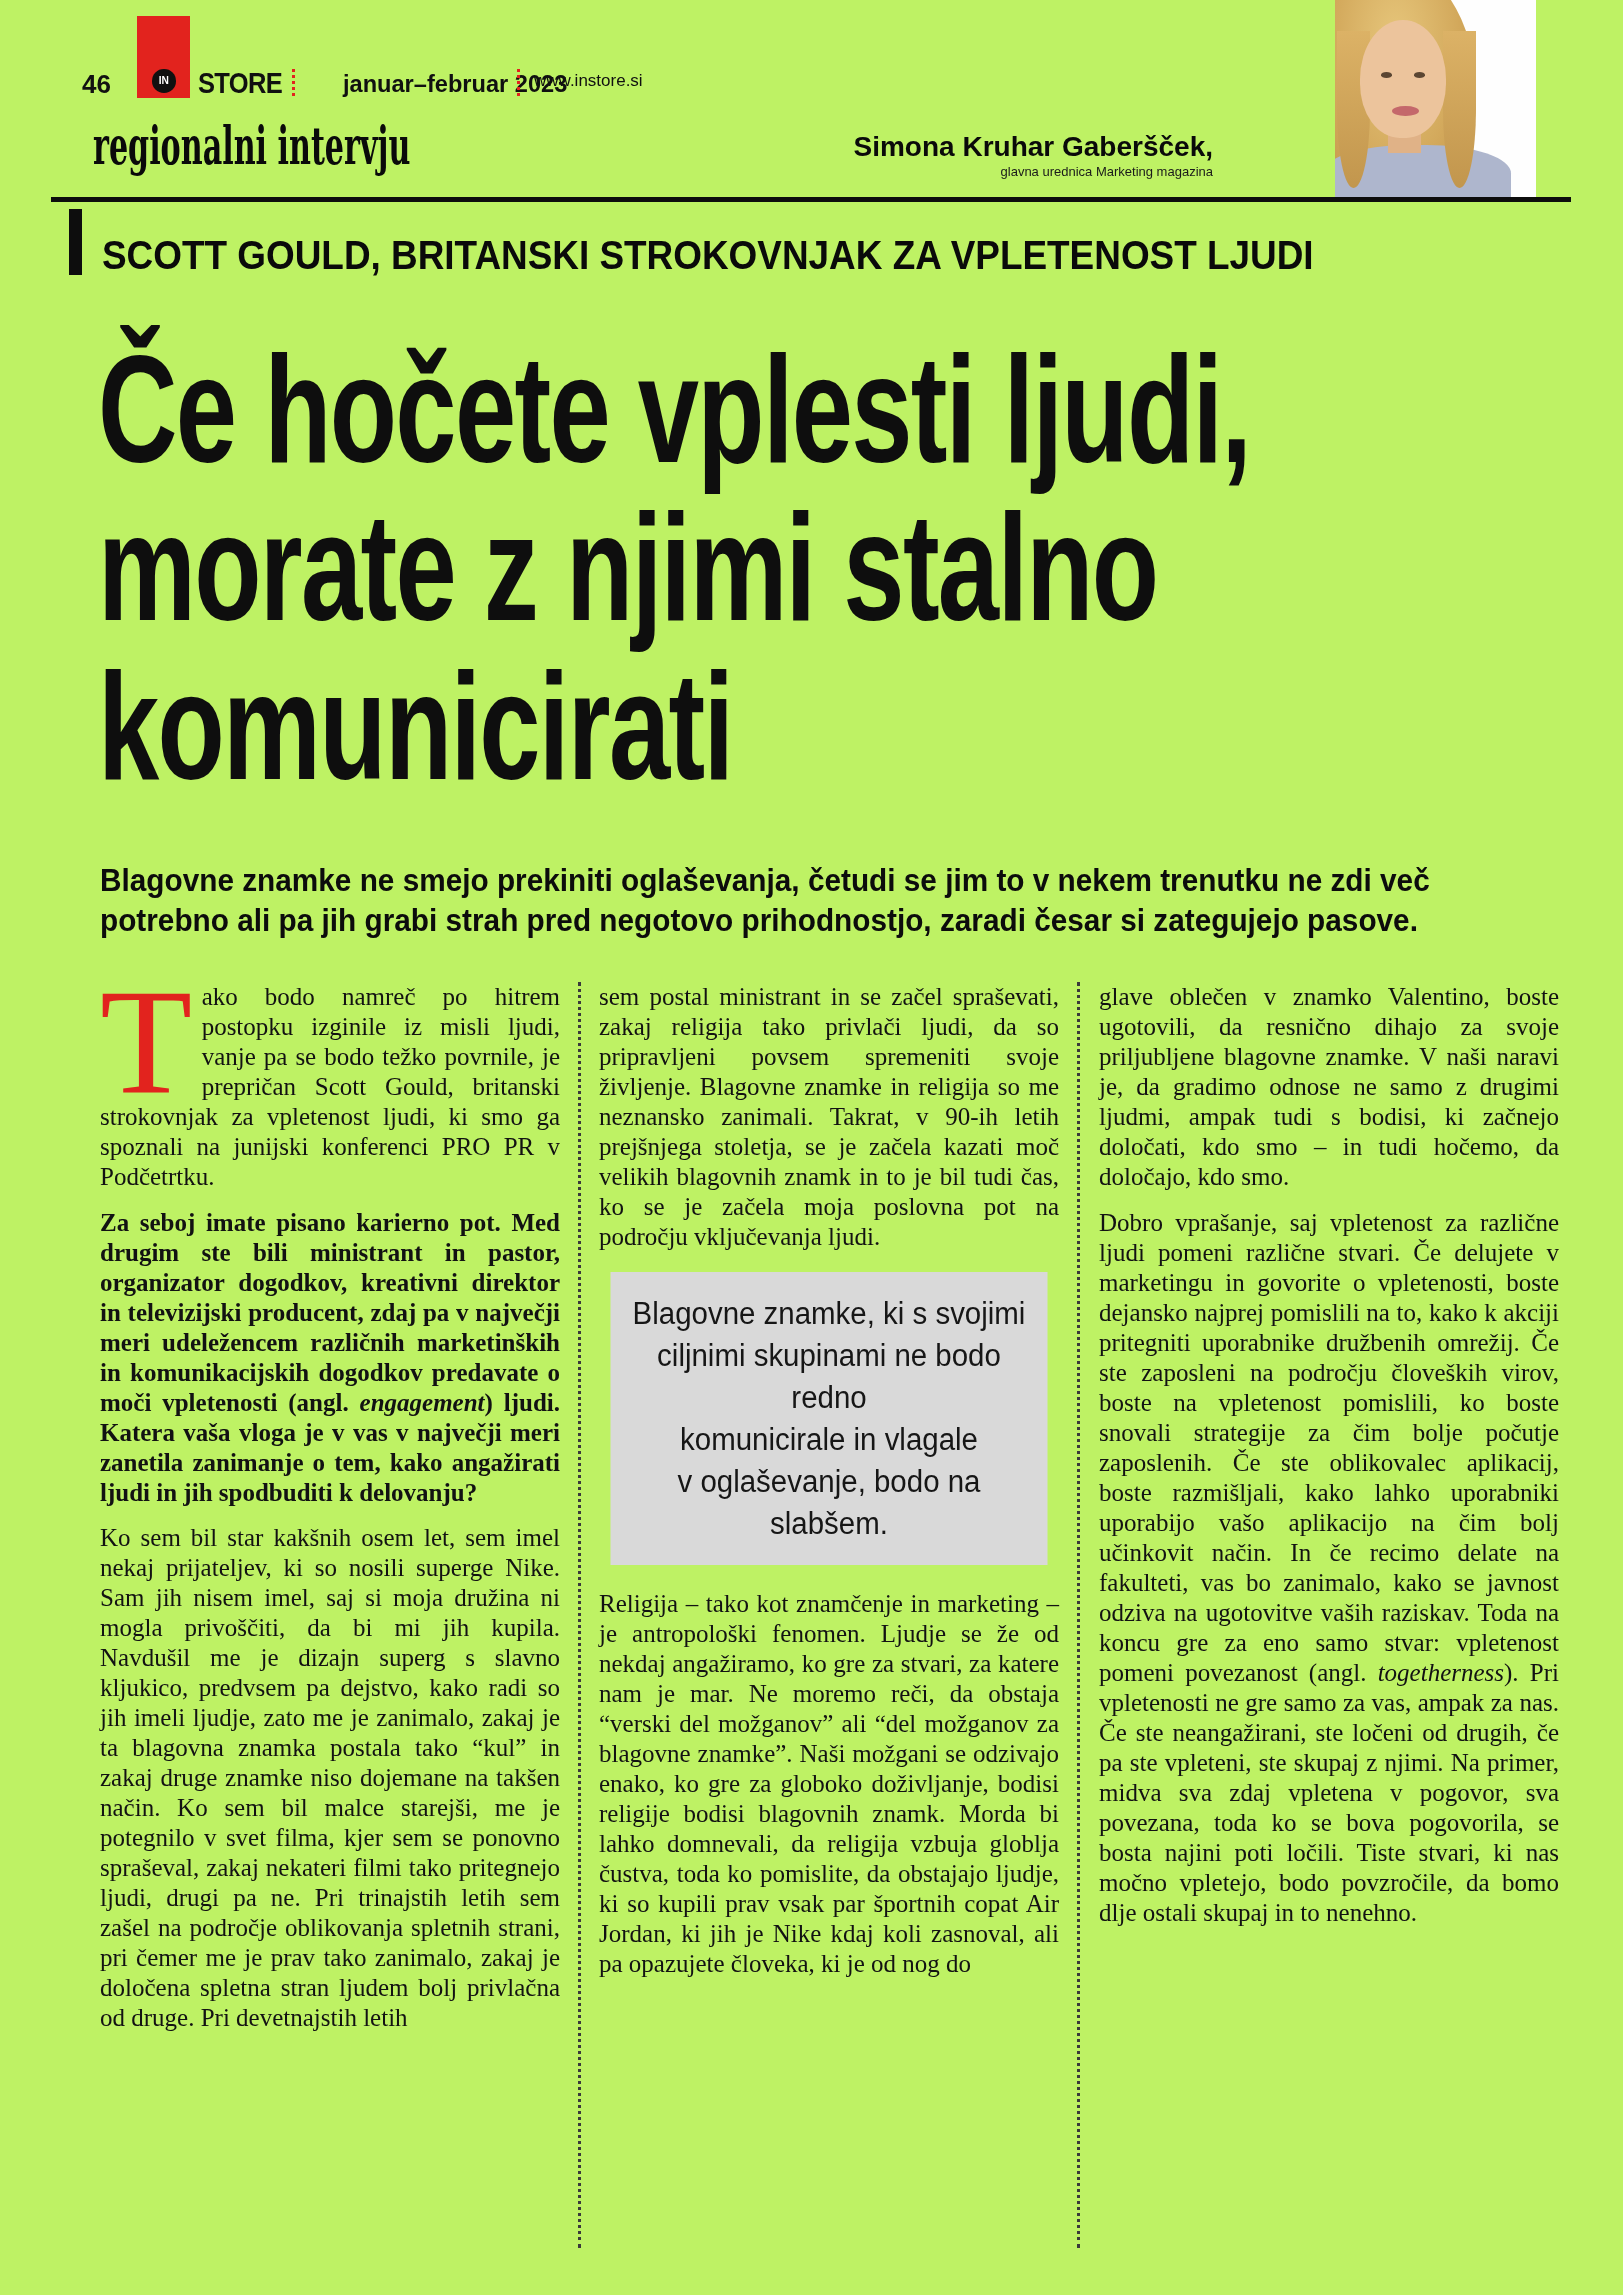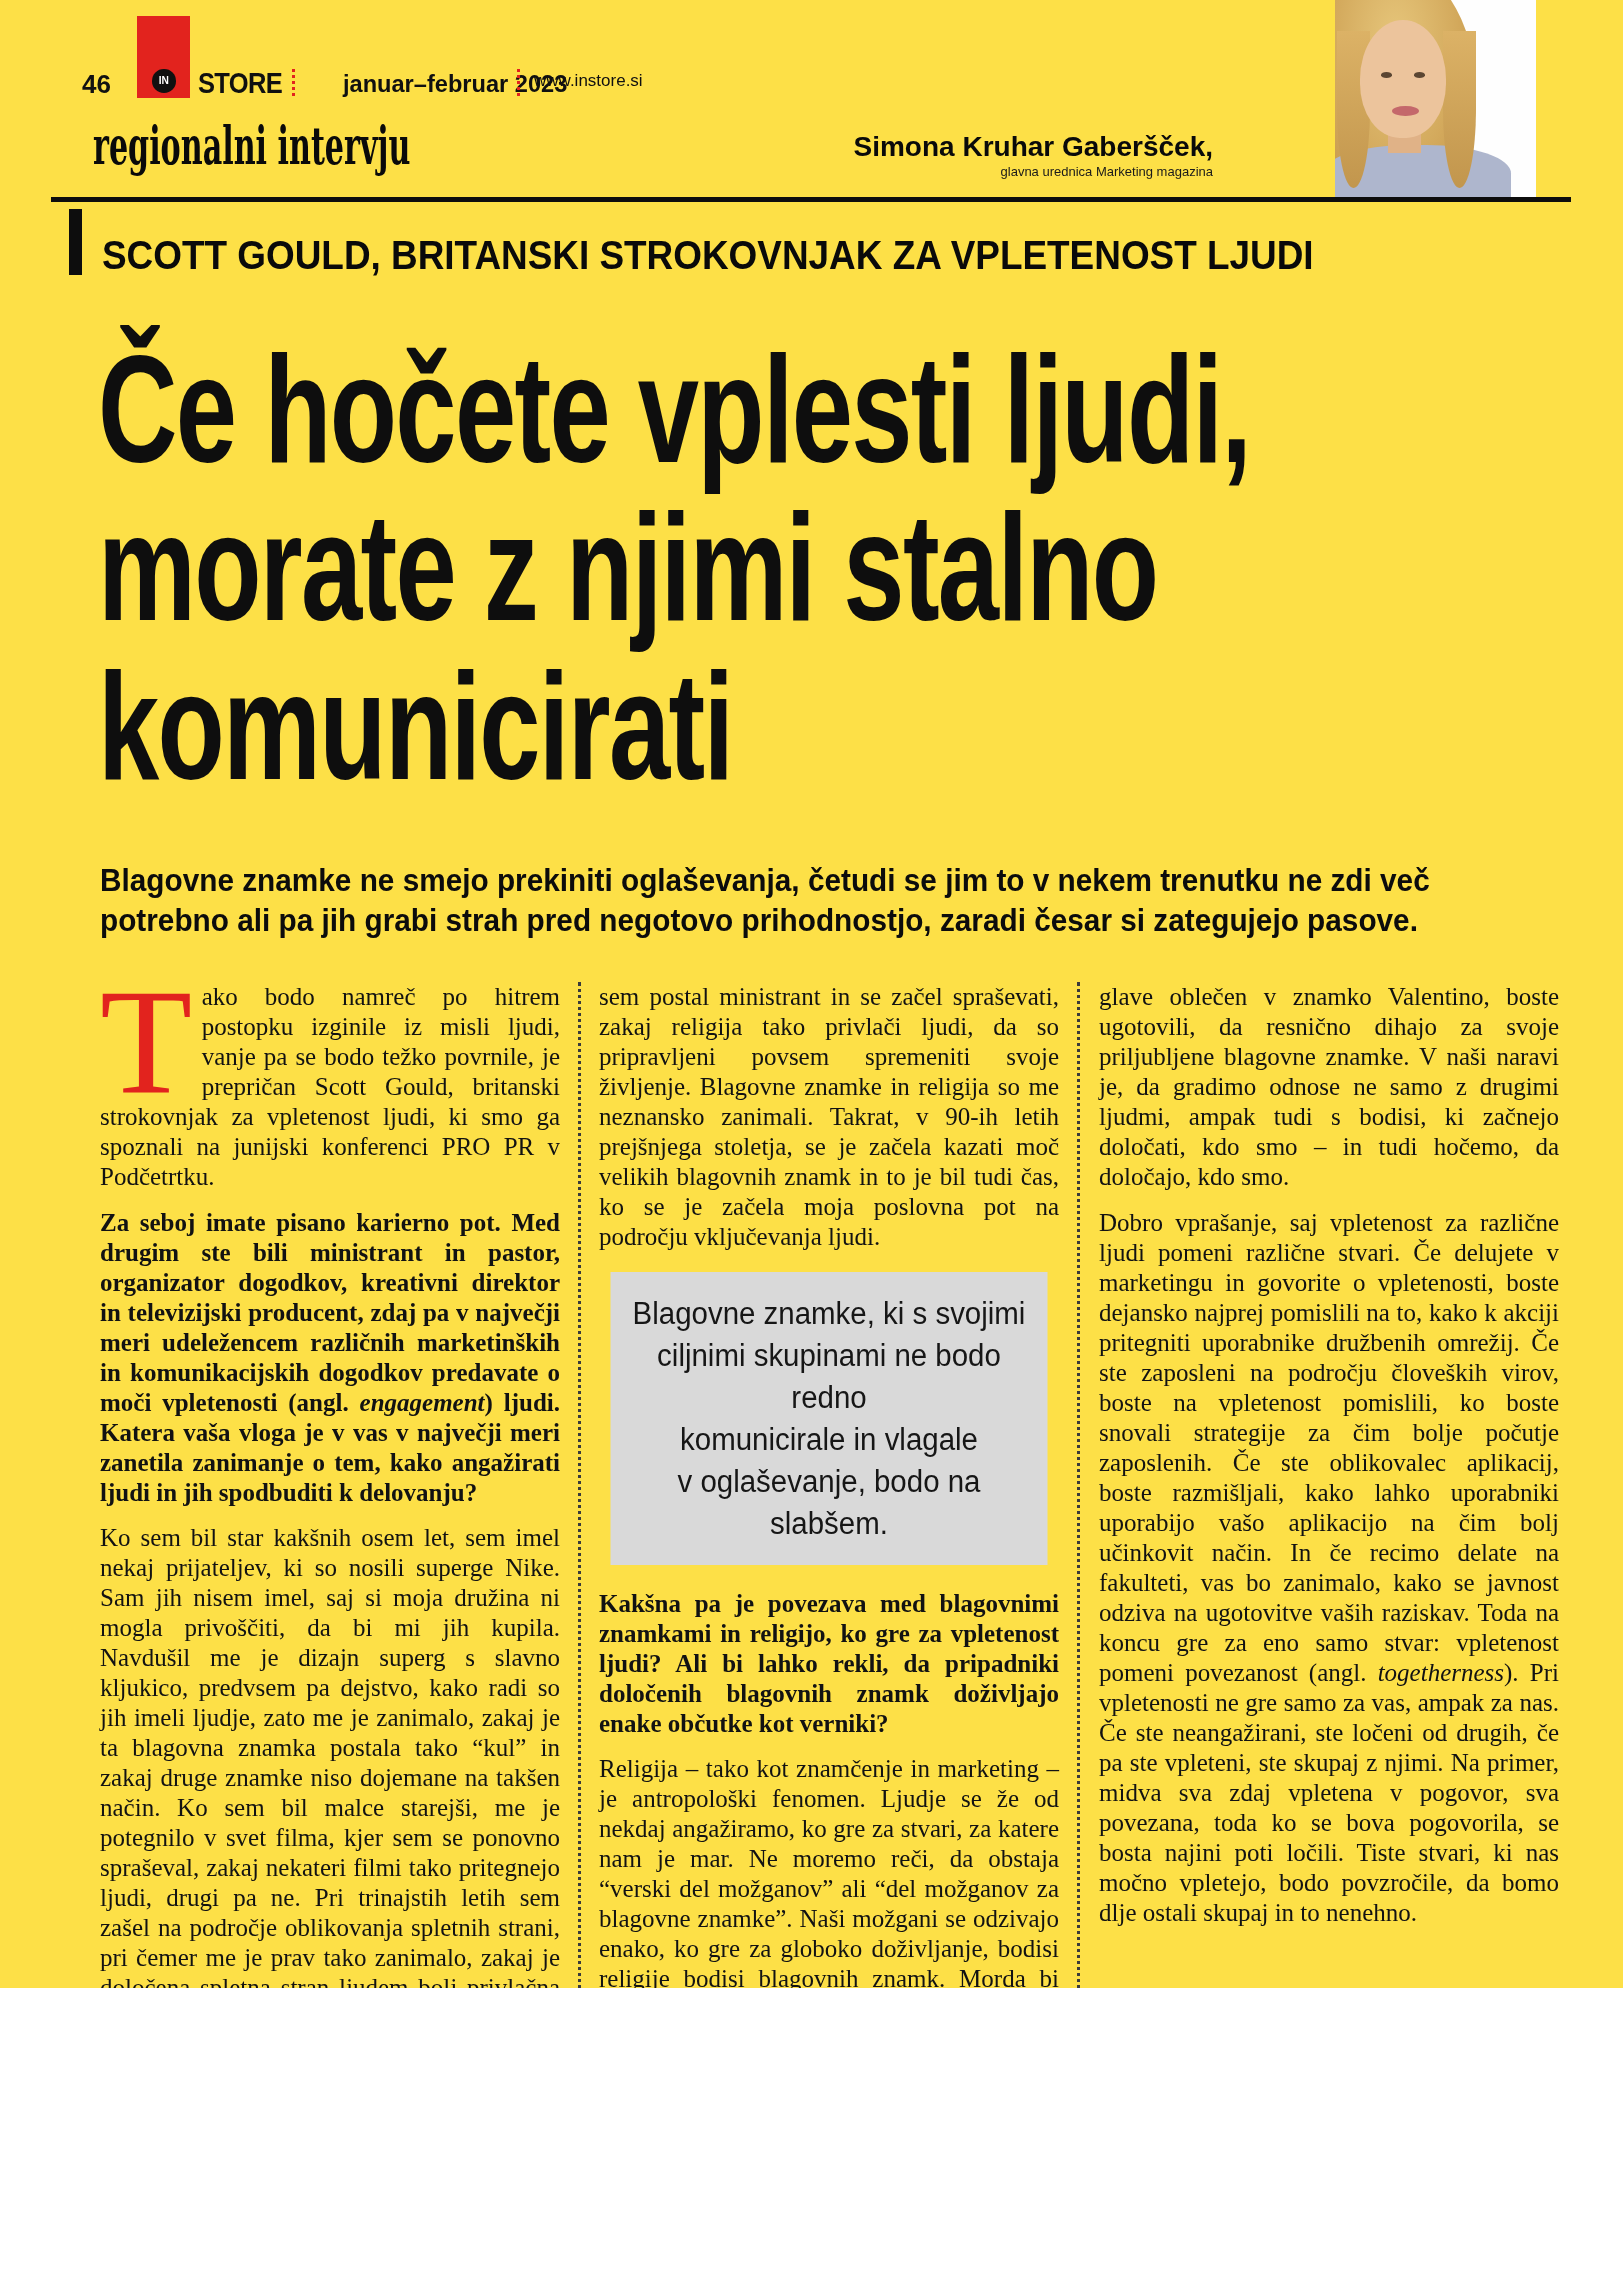--- a/index.html
+++ b/index.html
@@ -1,18 +1,18 @@
 <!DOCTYPE html>
 <html style="font-size:12.6px"><head>
 <meta charset="utf-8">
 <style>
   html,body { margin:0; padding:0; background:#ffffff; }
   #page {
-    position:relative; width:1623px; height:1988px;
-    background:#fde047; overflow:hidden;
+    position:relative; width:1623px; height:2295px;
+    background:#bef264; overflow:hidden;
     font-family:"Liberation Serif", serif; color:#121212;
   }
   .abs { position:absolute; }
 
   
   .page-number { left:82px; top:69px; font-family:"Liberation Sans",sans-serif; font-weight:bold; font-size:26px; color:#111; }
   .logo-box { left:137px; top:15.7px; width:53px; height:82px; background:#e2231e; }
   .logo-circle { left:152px; top:69px; width:23.6px; height:23.6px; border-radius:50%; background:#101010;
     color:#fff; font-family:"Liberation Sans",sans-serif; font-weight:bold; font-size:10.2px;
     display:flex; align-items:center; justify-content:center; }
@@ -123,21 +123,20 @@
     </p>
     <p>Ko sem bil star kakšnih osem let, sem imel nekaj prijateljev, ki so nosili superge Nike. Sam jih nisem imel, saj si moja družina ni mogla privoščiti, da bi mi jih kupila. Navdušil me je dizajn superg s slavno kljukico, predvsem pa dejstvo, kako radi so jih imeli ljudje, zato me je zanimalo, zakaj je ta blagovna znamka postala tako “kul” in zakaj druge znamke niso dojemane na takšen način. Ko sem bil malce starejši, me je potegnilo v svet filma, kjer sem se ponovno spraševal, zakaj nekateri filmi tako pritegnejo ljudi, drugi pa ne. Pri trinajstih letih sem zašel na področje oblikovanja spletnih strani, pri čemer me je prav tako zanimalo, zakaj je določena spletna stran ljudem bolj privlačna od druge. Pri devetnajstih letih</p>
   </div>
 
   <div class="abs col col-2">
     <p>sem postal ministrant in se začel spraševati, zakaj religija tako privlači ljudi, da so pripravljeni povsem spremeniti svoje življenje. Blagovne znamke in religija so me neznansko zanimali. Takrat, v 90-ih letih prejšnjega stoletja, se je začela kazati moč velikih blagovnih znamk in to je bil tudi čas, ko se je začela moja poslovna pot na področju vključevanja ljudi.</p>
     <div class="pull-quote">Blagovne znamke, ki s svojimi
 ciljnimi skupinami ne bodo redno
 komunicirale in vlagale
 v oglaševanje, bodo na slabšem.</div>
-    <p class="q">Kakšna pa je povezava med blagovnimi znamkami in religijo, ko gre za vpletenost ljudi? Ali bi lahko rekli, da pripadniki določenih blagovnih znamk doživljajo enake občutke kot verniki?</p>
     <p>Religija – tako kot znamčenje in marketing – je antropološki fenomen. Ljudje se že od nekdaj angažiramo, ko gre za stvari, za katere nam je mar. Ne moremo reči, da obstaja “verski del možganov” ali “del možganov za blagovne znamke”. Naši možgani se odzivajo enako, ko gre za globoko doživljanje, bodisi religije bodisi blagovnih znamk. Morda bi lahko domnevali, da religija vzbuja globlja čustva, toda ko pomislite, da obstajajo ljudje, ki so kupili prav vsak par športnih copat Air Jordan, ki jih je Nike kdaj koli zasnoval, ali pa opazujete človeka, ki je od nog do</p>
   </div>
 
   <div class="abs col col-3">
     <p>glave oblečen v znamko Valentino, boste ugotovili, da resnično dihajo za svoje priljubljene blagovne znamke. V naši naravi je, da gradimo odnose ne samo z drugimi ljudmi, ampak tudi s bodisi, ki začnejo določati, kdo smo – in tudi hočemo, da določajo, kdo smo.</p>
     <p>
       <span>Dobro vprašanje, saj vpletenost za različne ljudi pomeni različne stvari. Če delujete v marketingu in govorite o vpletenosti, boste dejansko najprej pomislili na to, kako k akciji pritegniti uporabnike družbenih omrežij. Če ste zaposleni na področju človeških virov, boste na vpletenost pomislili, ko boste snovali strategije za čim bolje počutje zaposlenih. Če ste oblikovalec aplikacij, boste razmišljali, kako lahko uporabniki uporabijo vašo aplikacijo na čim bolj učinkovit način. In če recimo delate na fakulteti, vas bo zanimalo, kako se javnost odziva na ugotovitve vaših raziskav. Toda na koncu gre za eno samo stvar: vpletenost pomeni povezanost (angl. </span><i>togetherness</i><span>). Pri vpletenosti ne gre samo za vas, ampak za nas. Če ste neangažirani, ste ločeni od drugih, če pa ste vpleteni, ste skupaj z njimi. Na primer, midva sva zdaj vpletena v pogovor, sva povezana, toda ko se bova pogovorila, se bosta najini poti ločili. Tiste stvari, ki nas močno vpletejo, bodo povzročile, da bomo dlje ostali skupaj in to nenehno.</span>
     </p>
   </div>
 

